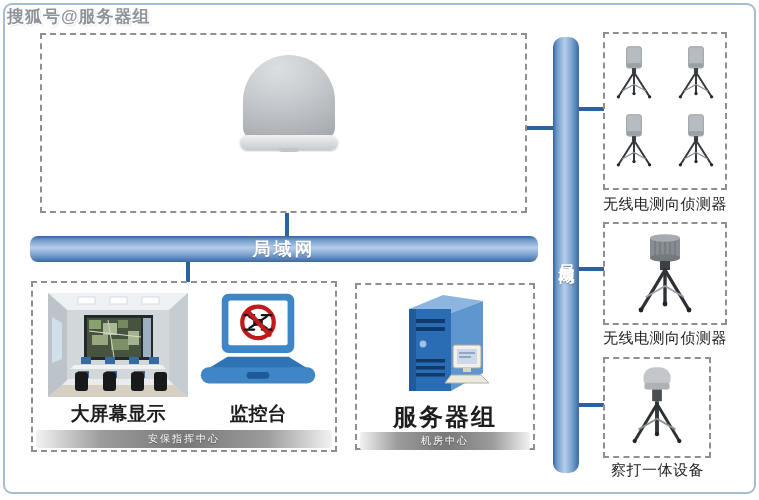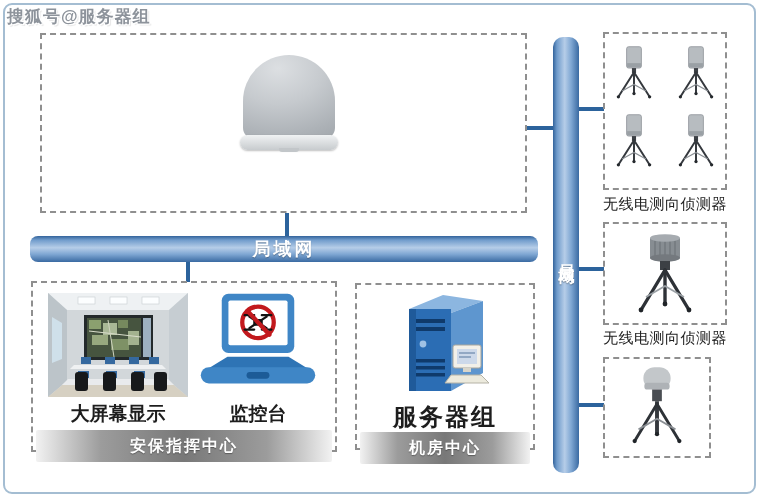--- a/index.html
+++ b/index.html
@@ -33,24 +33,24 @@
     background:linear-gradient(90deg,#33639b 0%,#6f9bcb 15%,#b6cde8 45%,#7fa7d3 70%,#3a6aa2 100%);
     display:flex; align-items:center; justify-content:center;
   }
   .vbar-label {
     color:#fff; font-size:16px; font-weight:bold; writing-mode:vertical-rl; text-orientation:upright;
     letter-spacing:3px; text-shadow:0 1px 1px rgba(0,0,0,.3);
   }
   .connector { position:absolute; background:#2c639c; }
   
   .gray-bar {
-    position:absolute; height:32px; border-radius:2px;
+    position:absolute; height:18px; border-radius:2px;
     background:linear-gradient(90deg,#f2f2f2 0%,#9c9c9c 22%,#787878 50%,#9c9c9c 78%,#f2f2f2 100%);
     display:flex; align-items:center; justify-content:center;
-    color:#fff; font-size:16px; font-weight:bold; letter-spacing:2px; text-shadow:0 1px 1px rgba(0,0,0,.35);
+    color:#fff; font-size:10px; font-weight:normal; letter-spacing:2px; text-shadow:0 1px 1px rgba(0,0,0,.35);
   }
   
   .dev-label { position:absolute; text-align:center; color:#1d1d1d; font-weight:600; }
   .lbl-19 { font-size:19px; }
   .lbl-20 { font-size:24px; }
   .lbl-21 { font-size:21px; letter-spacing:2px; }
   .lbl-15 { font-size:15px; font-weight:500; color:#222; letter-spacing:0.5px; }
   
   .dome-wrap { position:absolute; left:198px; top:20px; width:98px; height:97px; }
   .dome-body {
@@ -280,14 +280,15 @@
   </div>
   <div class="dev-label lbl-15" style="left:595px; width:140px; top:329px;">无线电测向侦测器</div>
 
   <div class="dashed-box" style="left:603px; top:357px; width:108px; height:101px;">
     <div class="devcenter">
       <svg width="68" height="86">
           <use href="#tripod-dome"></use>
         </svg>
     </div>
   </div>
+  <div class="dev-label lbl-15" style="left:590px; width:135px; top:461px;">察打一体设备</div>
 
 </div>
 
 </body></html>

